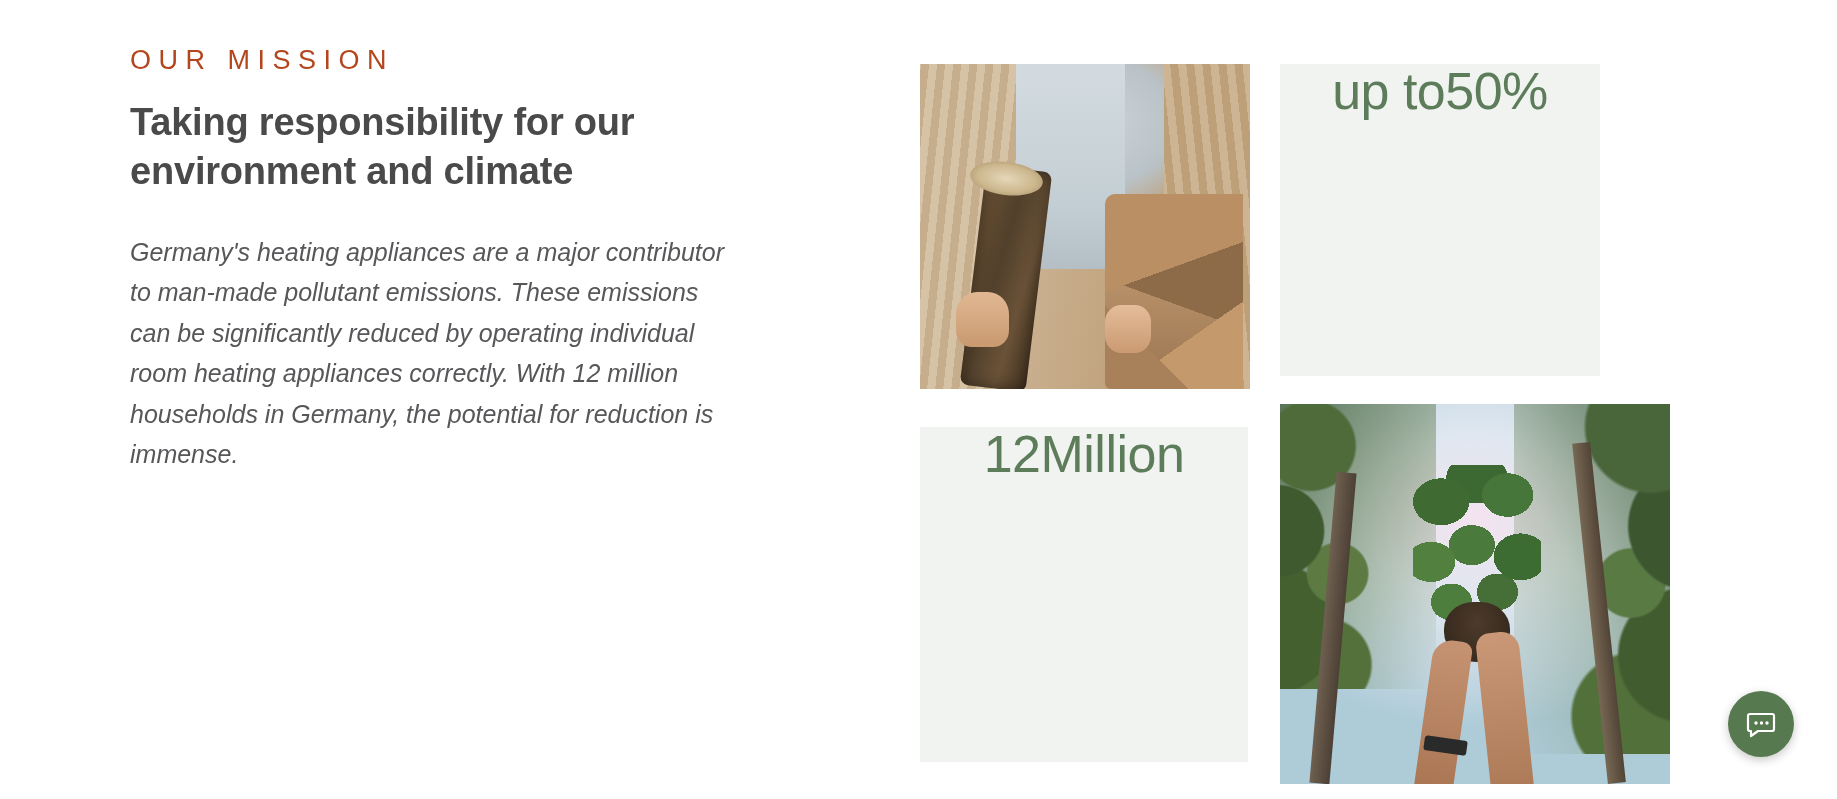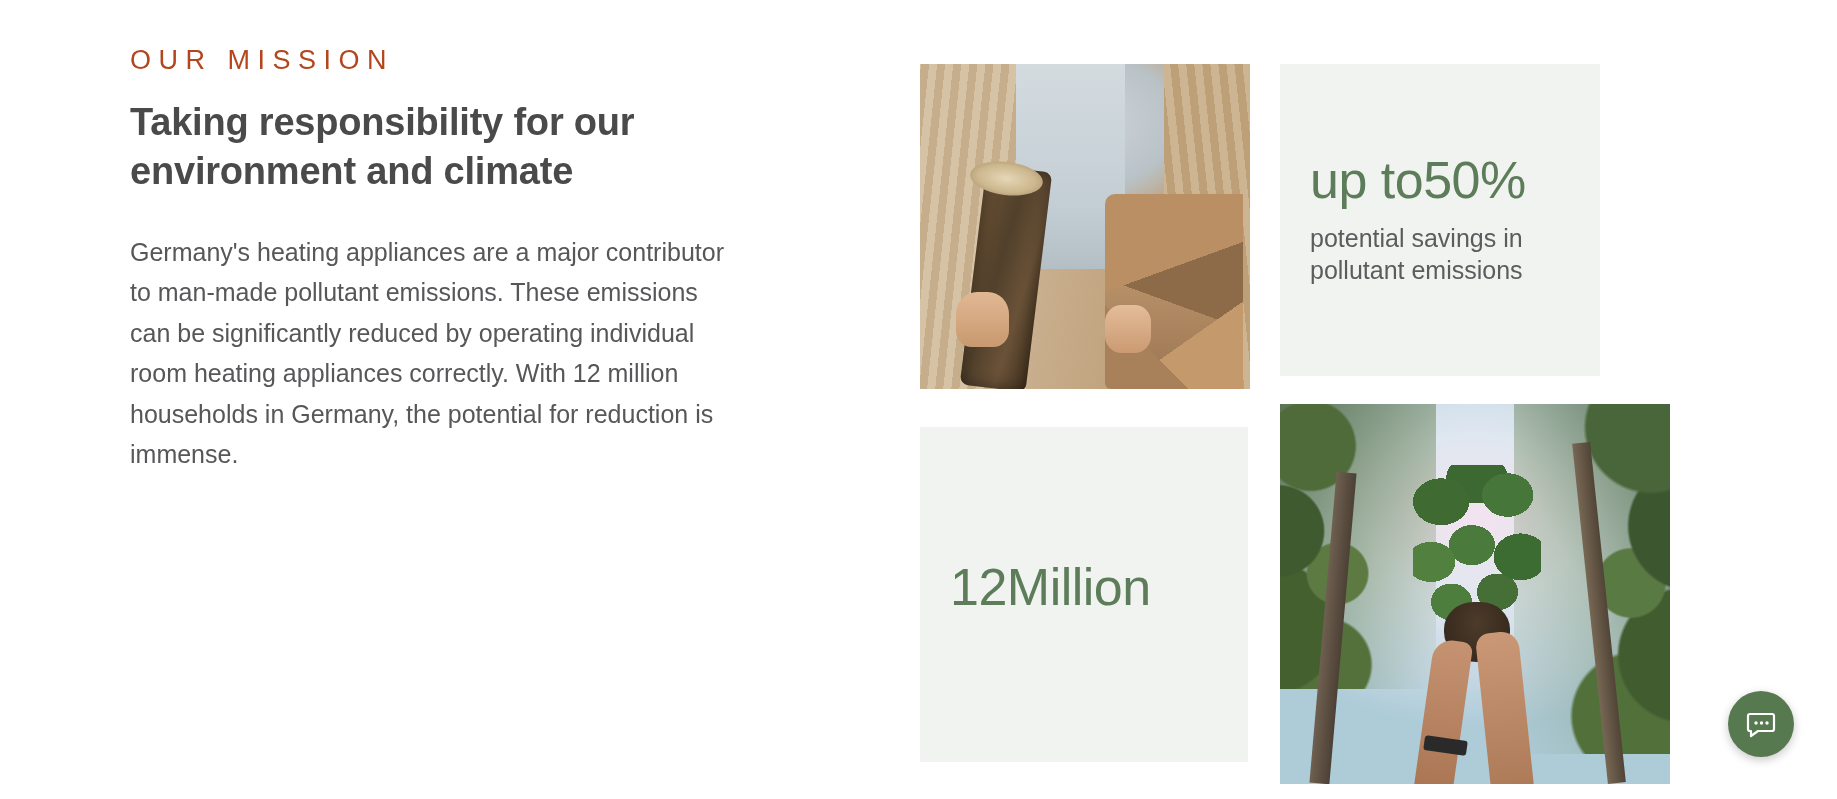--- a/index.html
+++ b/index.html
@@ -51,41 +51,42 @@
     letter-spacing: -0.2px;
   }
 
   .body-text {
     color: #57575a;
     font-size: 25px;
     line-height: 1.62;
     font-weight: 400;
     margin: 0;
     max-width: 610px;
+    font-style: italic;
   }
 
   
   .right-grid {
     position: absolute;
     left: 920px;
     top: 64px;
     width: 750px;
     height: 720px;
   }
 
   .card {
     position: absolute;
     box-sizing: border-box;
     overflow: hidden;
   }
 
   .card-stat {
     background: #f1f3f0;
     display: flex;
-    flex-direction: column;
+    flex-direction: row;
     justify-content: center;
     padding: 0 30px;
   }
 
   .stat-number {
     color: #5d7d5a;
     font-size: 52px;
     font-weight: 400;
     line-height: 1.05;
     margin-bottom: 14px;
@@ -348,21 +349,20 @@
         <div class="fw-log-end"></div>
         <div class="fw-hand-l"></div>
         <div class="fw-hand-r"></div>
       </div>
     </div>
 
     <div class="card card-stat" id="card-stat-savings">
       <div class="stat-number">
         <span>up to</span><span class="unit">50%</span>
       </div>
-      <div class="stat-caption">potential savings in pollutant emissions</div>
     </div>
 
     <div class="card card-stat" id="card-stat-house">
       <div class="stat-number">
         <span>12</span><span class="unit">Million</span>
       </div>
     </div>
 
     <div class="card" id="card-photo-tree">
       <div class="photo photo-tree">

